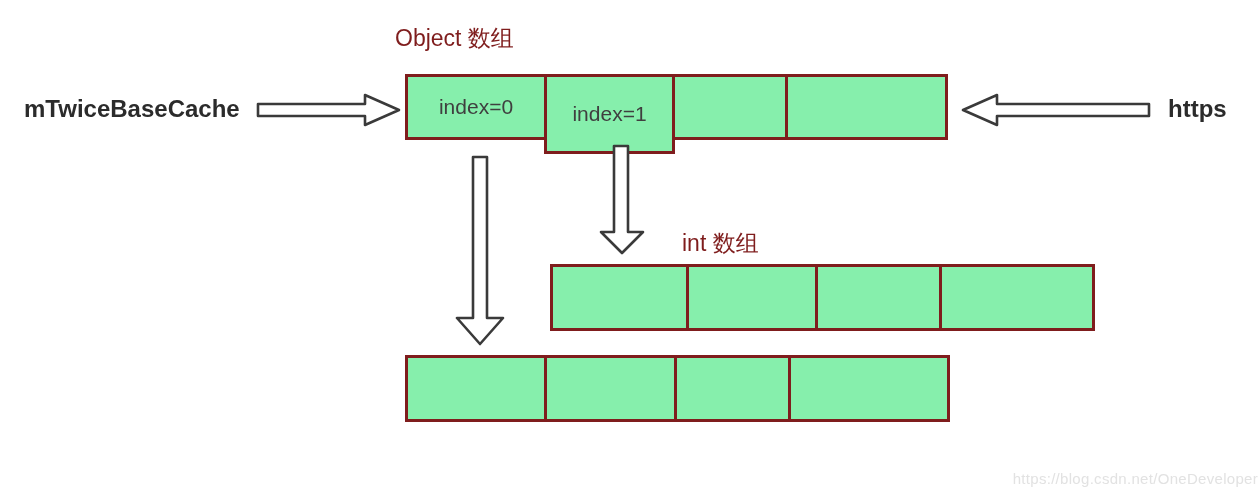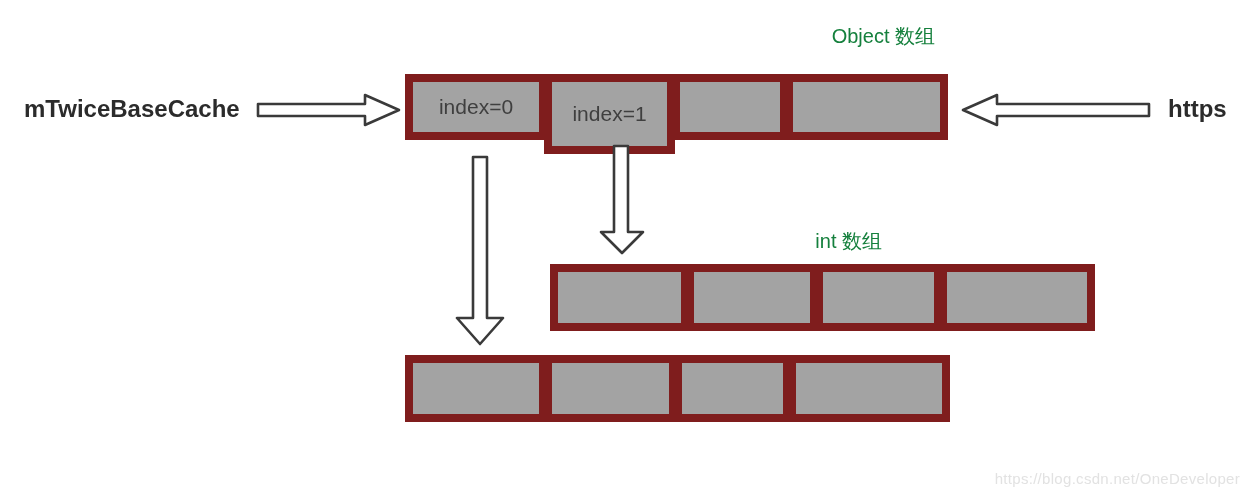--- a/index.html
+++ b/index.html
@@ -7,31 +7,31 @@
     position: relative;
     width: 1260px;
     height: 500px;
     background: #ffffff;
     overflow: hidden;
     font-family: "Liberation Sans", "DejaVu Sans", sans-serif;
     color: #3a3a3a;
   }
   .abs { position: absolute; }
   .diagram-title {
-    font-size: 20px;
-    color: #15803d;
-    text-align: right;
+    font-size: 23px;
+    color: #7f1d1d;
+    text-align: left;
     white-space: nowrap;
   }
   .array-row { display: flex; }
   .cell {
     box-sizing: border-box;
     height: 67px;
-    border: 8px solid #7f1d1d;
-    background: #a3a3a3;
+    border: 3px solid #7f1d1d;
+    background: #86efac;
     display: flex;
     align-items: center;
     justify-content: center;
     font-size: 21px;
     color: #3f3f3f;
     white-space: nowrap;
   }
   .cell + .cell { margin-left: -3px; }
   .pointer-label {
     font-size: 24px;
@@ -97,15 +97,15 @@
   </div>
 
   <div class="abs array-row" style="left:405px; top:355px;">
     <div class="cell" style="width:142px;"></div>
     <div class="cell" style="width:133px;"></div>
     <div class="cell" style="width:117px;"></div>
     <div class="cell" style="width:162px;"></div>
   </div>
 
 
-  <div class="abs watermark" style="right:20px; top:470px;margin-left:41px;">https://blog.csdn.net/OneDeveloper</div>
+  <div class="abs watermark" style="right:2px; top:470px;margin-left:41px;">https://blog.csdn.net/OneDeveloper</div>
 
 </div>
 
 </body></html>

